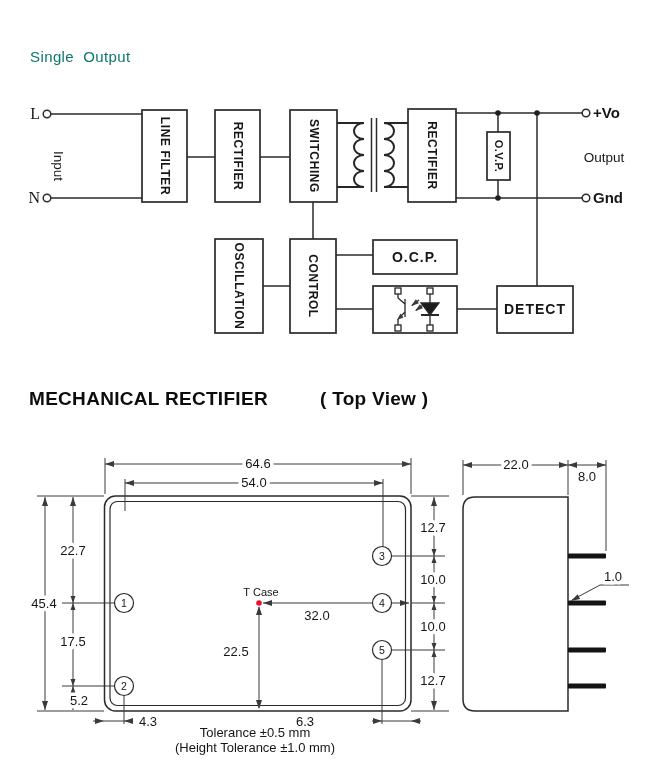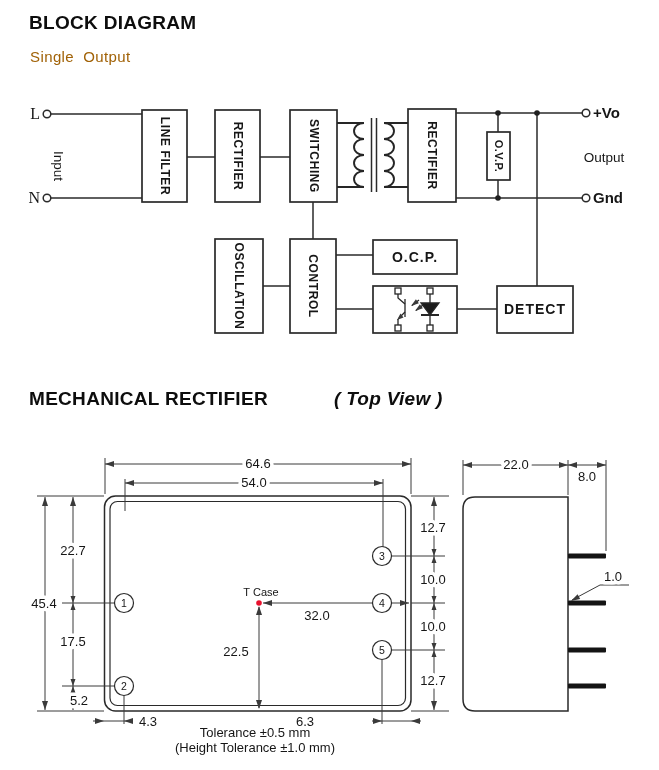--- a/index.html
+++ b/index.html
@@ -1,20 +1,20 @@
 <!DOCTYPE html>
 <html><head>
 <meta charset="utf-8">
 <style>
   html,body{margin:0;padding:0;background:#fff;}
   .stage{position:relative;width:659px;height:770px;background:#fff;overflow:hidden;
          font-family:"Liberation Sans",sans-serif;color:#141414;}
   .h1{position:absolute;font-size:19px;font-weight:bold;letter-spacing:.3px;color:#0d0d0d;white-space:pre;}
-  .sub{position:absolute;font-size:15px;color:#a16207;white-space:pre;letter-spacing:.4px;}
-  .h1 .gap{margin-left:66px;font-style:italic;}
+  .sub{position:absolute;font-size:15px;color:#0f766e;white-space:pre;letter-spacing:.4px;}
+  .h1 .gap{margin-left:52px;}
   svg{position:absolute;left:0;}
   svg text{fill:#161616;font-family:"Liberation Sans",sans-serif;}
   .wire{stroke:#2a2a2a;stroke-width:1.5;fill:none;}
   .boxln{stroke:#2a2a2a;stroke-width:1.7;fill:#fff;}
   .coil{stroke:#262626;stroke-width:1.9;fill:none;}
   .blk{font-size:12px;font-weight:bold;letter-spacing:.6px;}
   .blk-sm{font-size:11px;font-weight:bold;letter-spacing:.4px;}
   .blk-h{font-size:14px;font-weight:bold;letter-spacing:1px;}
   .term{font-size:15px;font-weight:bold;}
   .serif{font-family:"Liberation Serif",serif;font-size:16px;}
@@ -31,21 +31,20 @@
   .pinbar{fill:#141414;}
   .note{font-size:13px;text-anchor:middle;}
   .tcase{font-size:11px;text-anchor:middle;stroke:#fff;stroke-width:6px;paint-order:stroke;}
   .opto{stroke:#262626;stroke-width:1.3;fill:none;}
 </style>
 </head>
 <body>
 
 <div class="stage">
 
-  <div class="h1" style="left:29px;top:12px">BLOCK DIAGRAM</div>
   <div class="sub" style="left:30px;top:48px">Single  Output</div>
 
   <svg style="top:95px" width="659" height="250" viewBox="0 95 659 250">
 
     <g>
       <line class="wire" x1="51" y1="114" x2="142" y2="114"></line>
       <line class="wire" x1="51" y1="198" x2="142" y2="198"></line>
       <line class="wire" x1="187" y1="157" x2="215" y2="157"></line>
       <line class="wire" x1="260" y1="157" x2="290" y2="157"></line>
       <line class="wire" x1="456" y1="113" x2="582" y2="113"></line>

